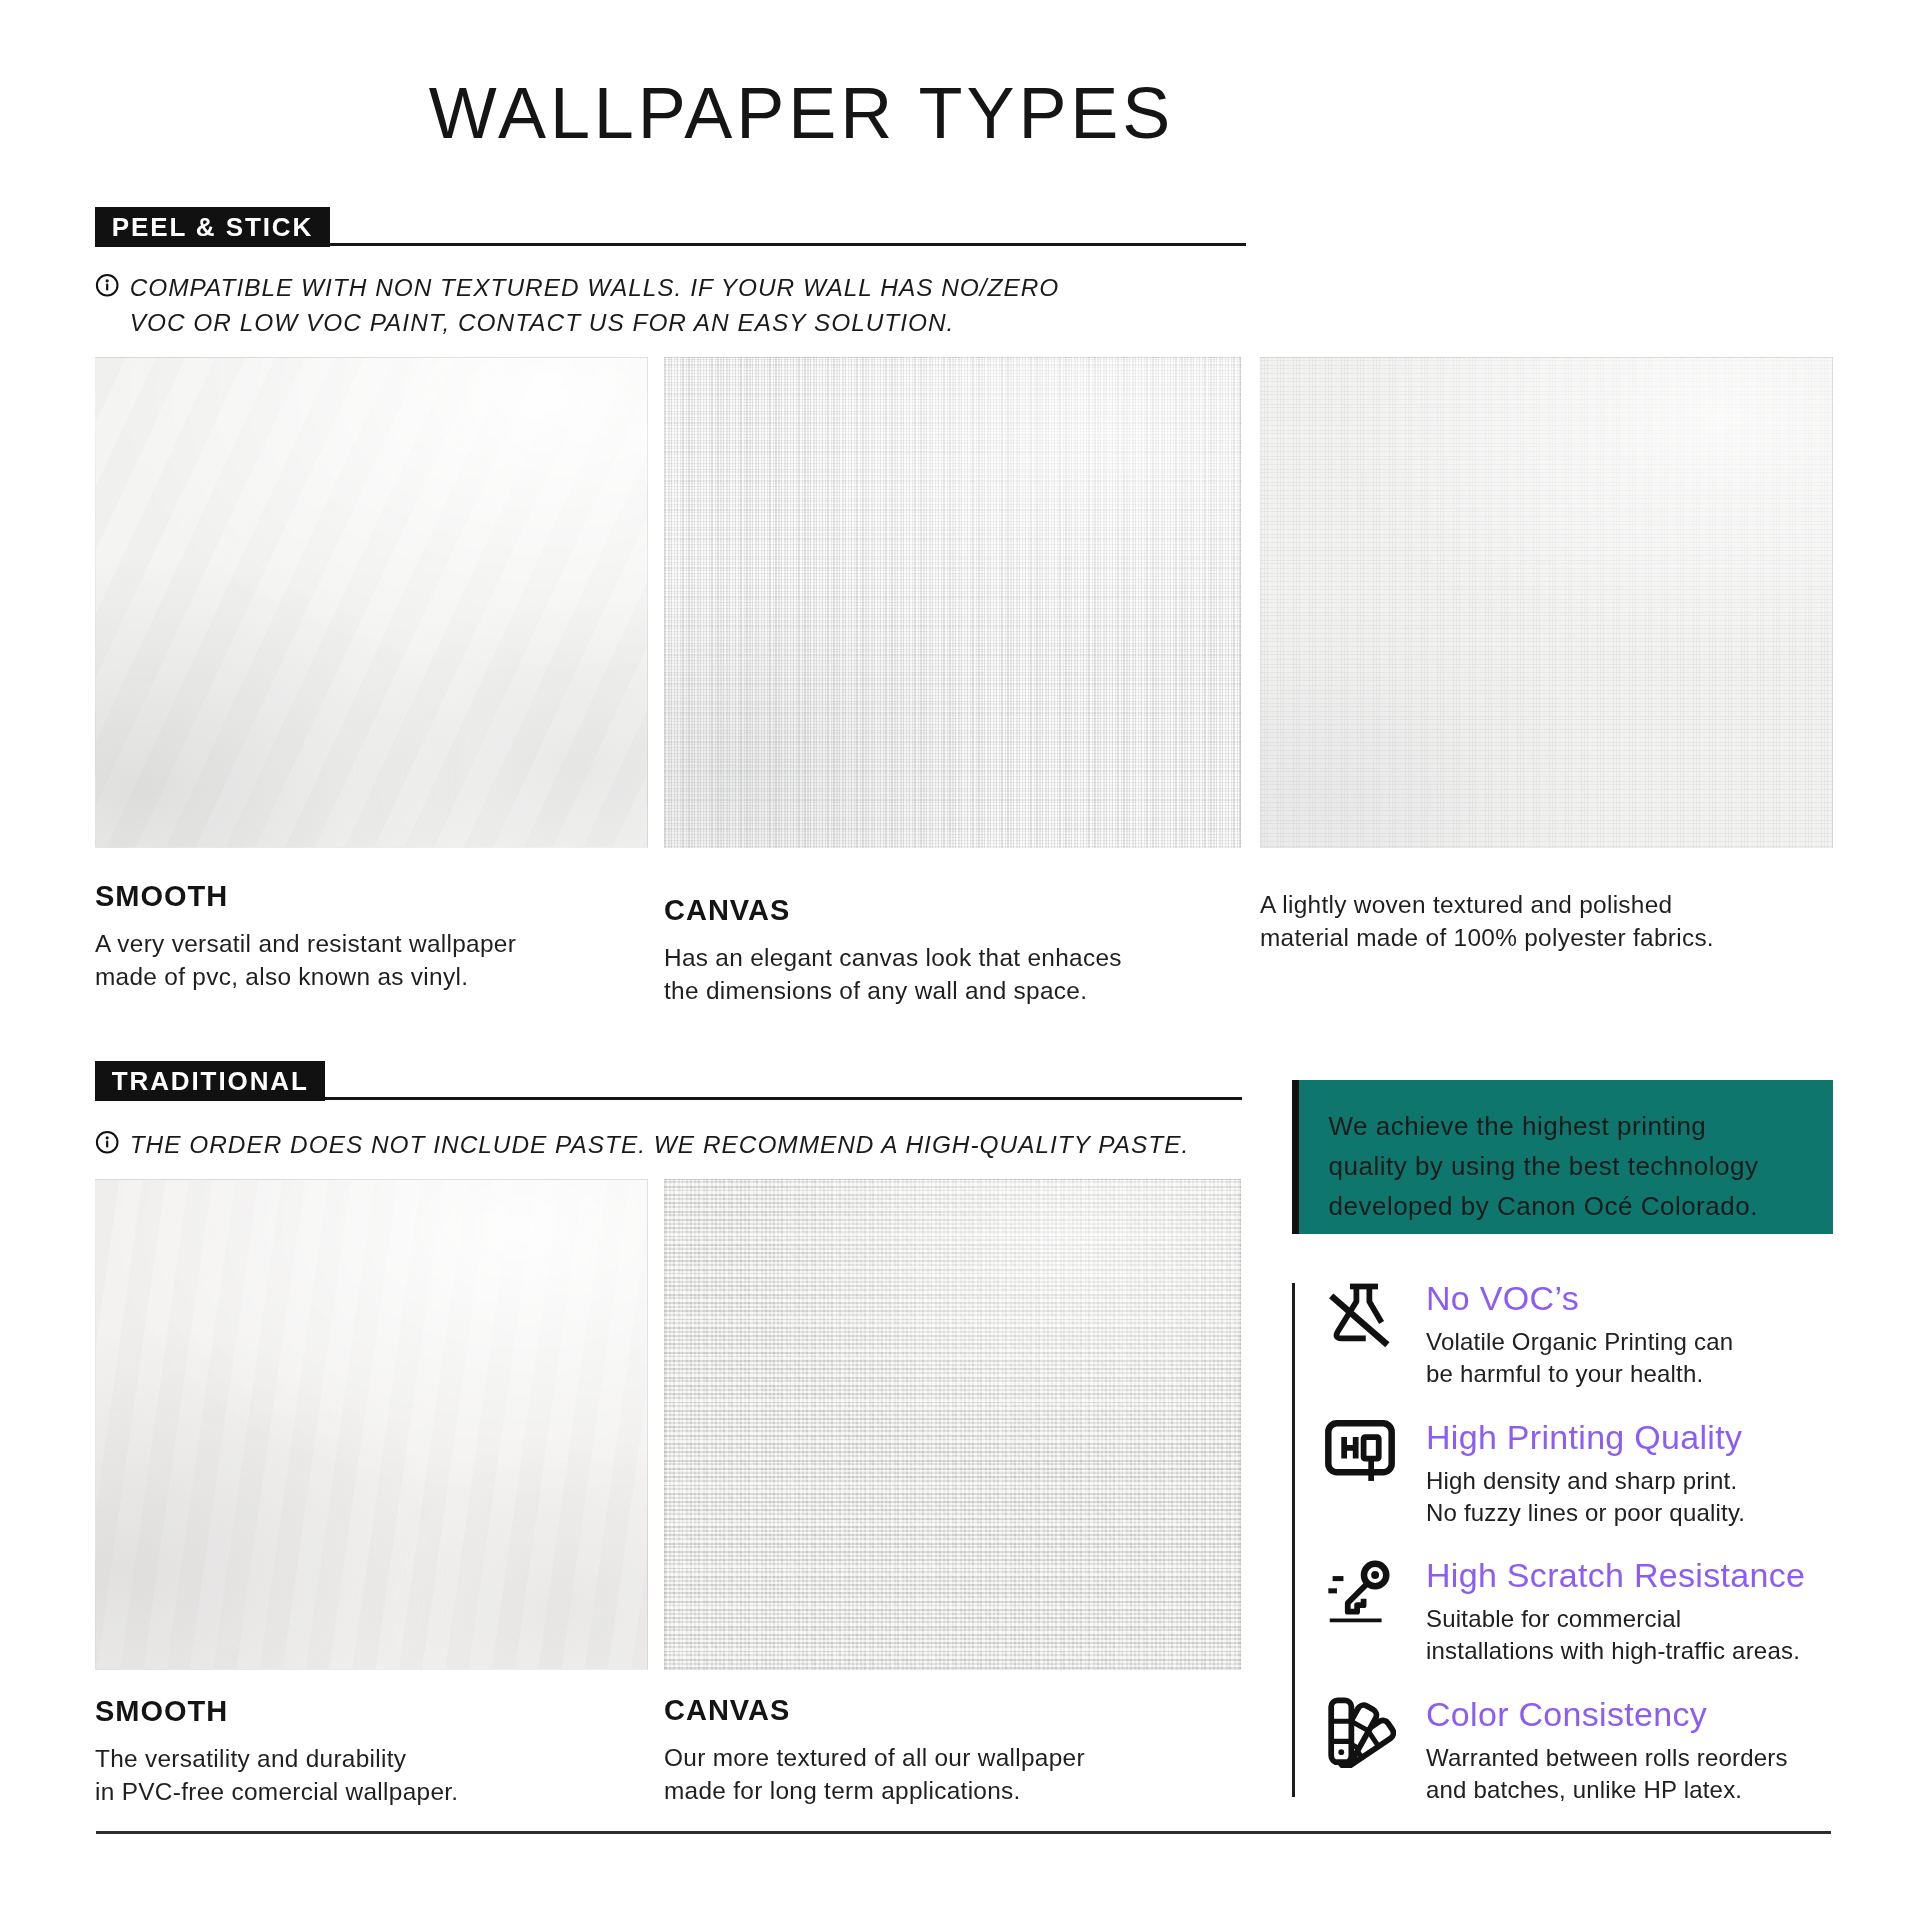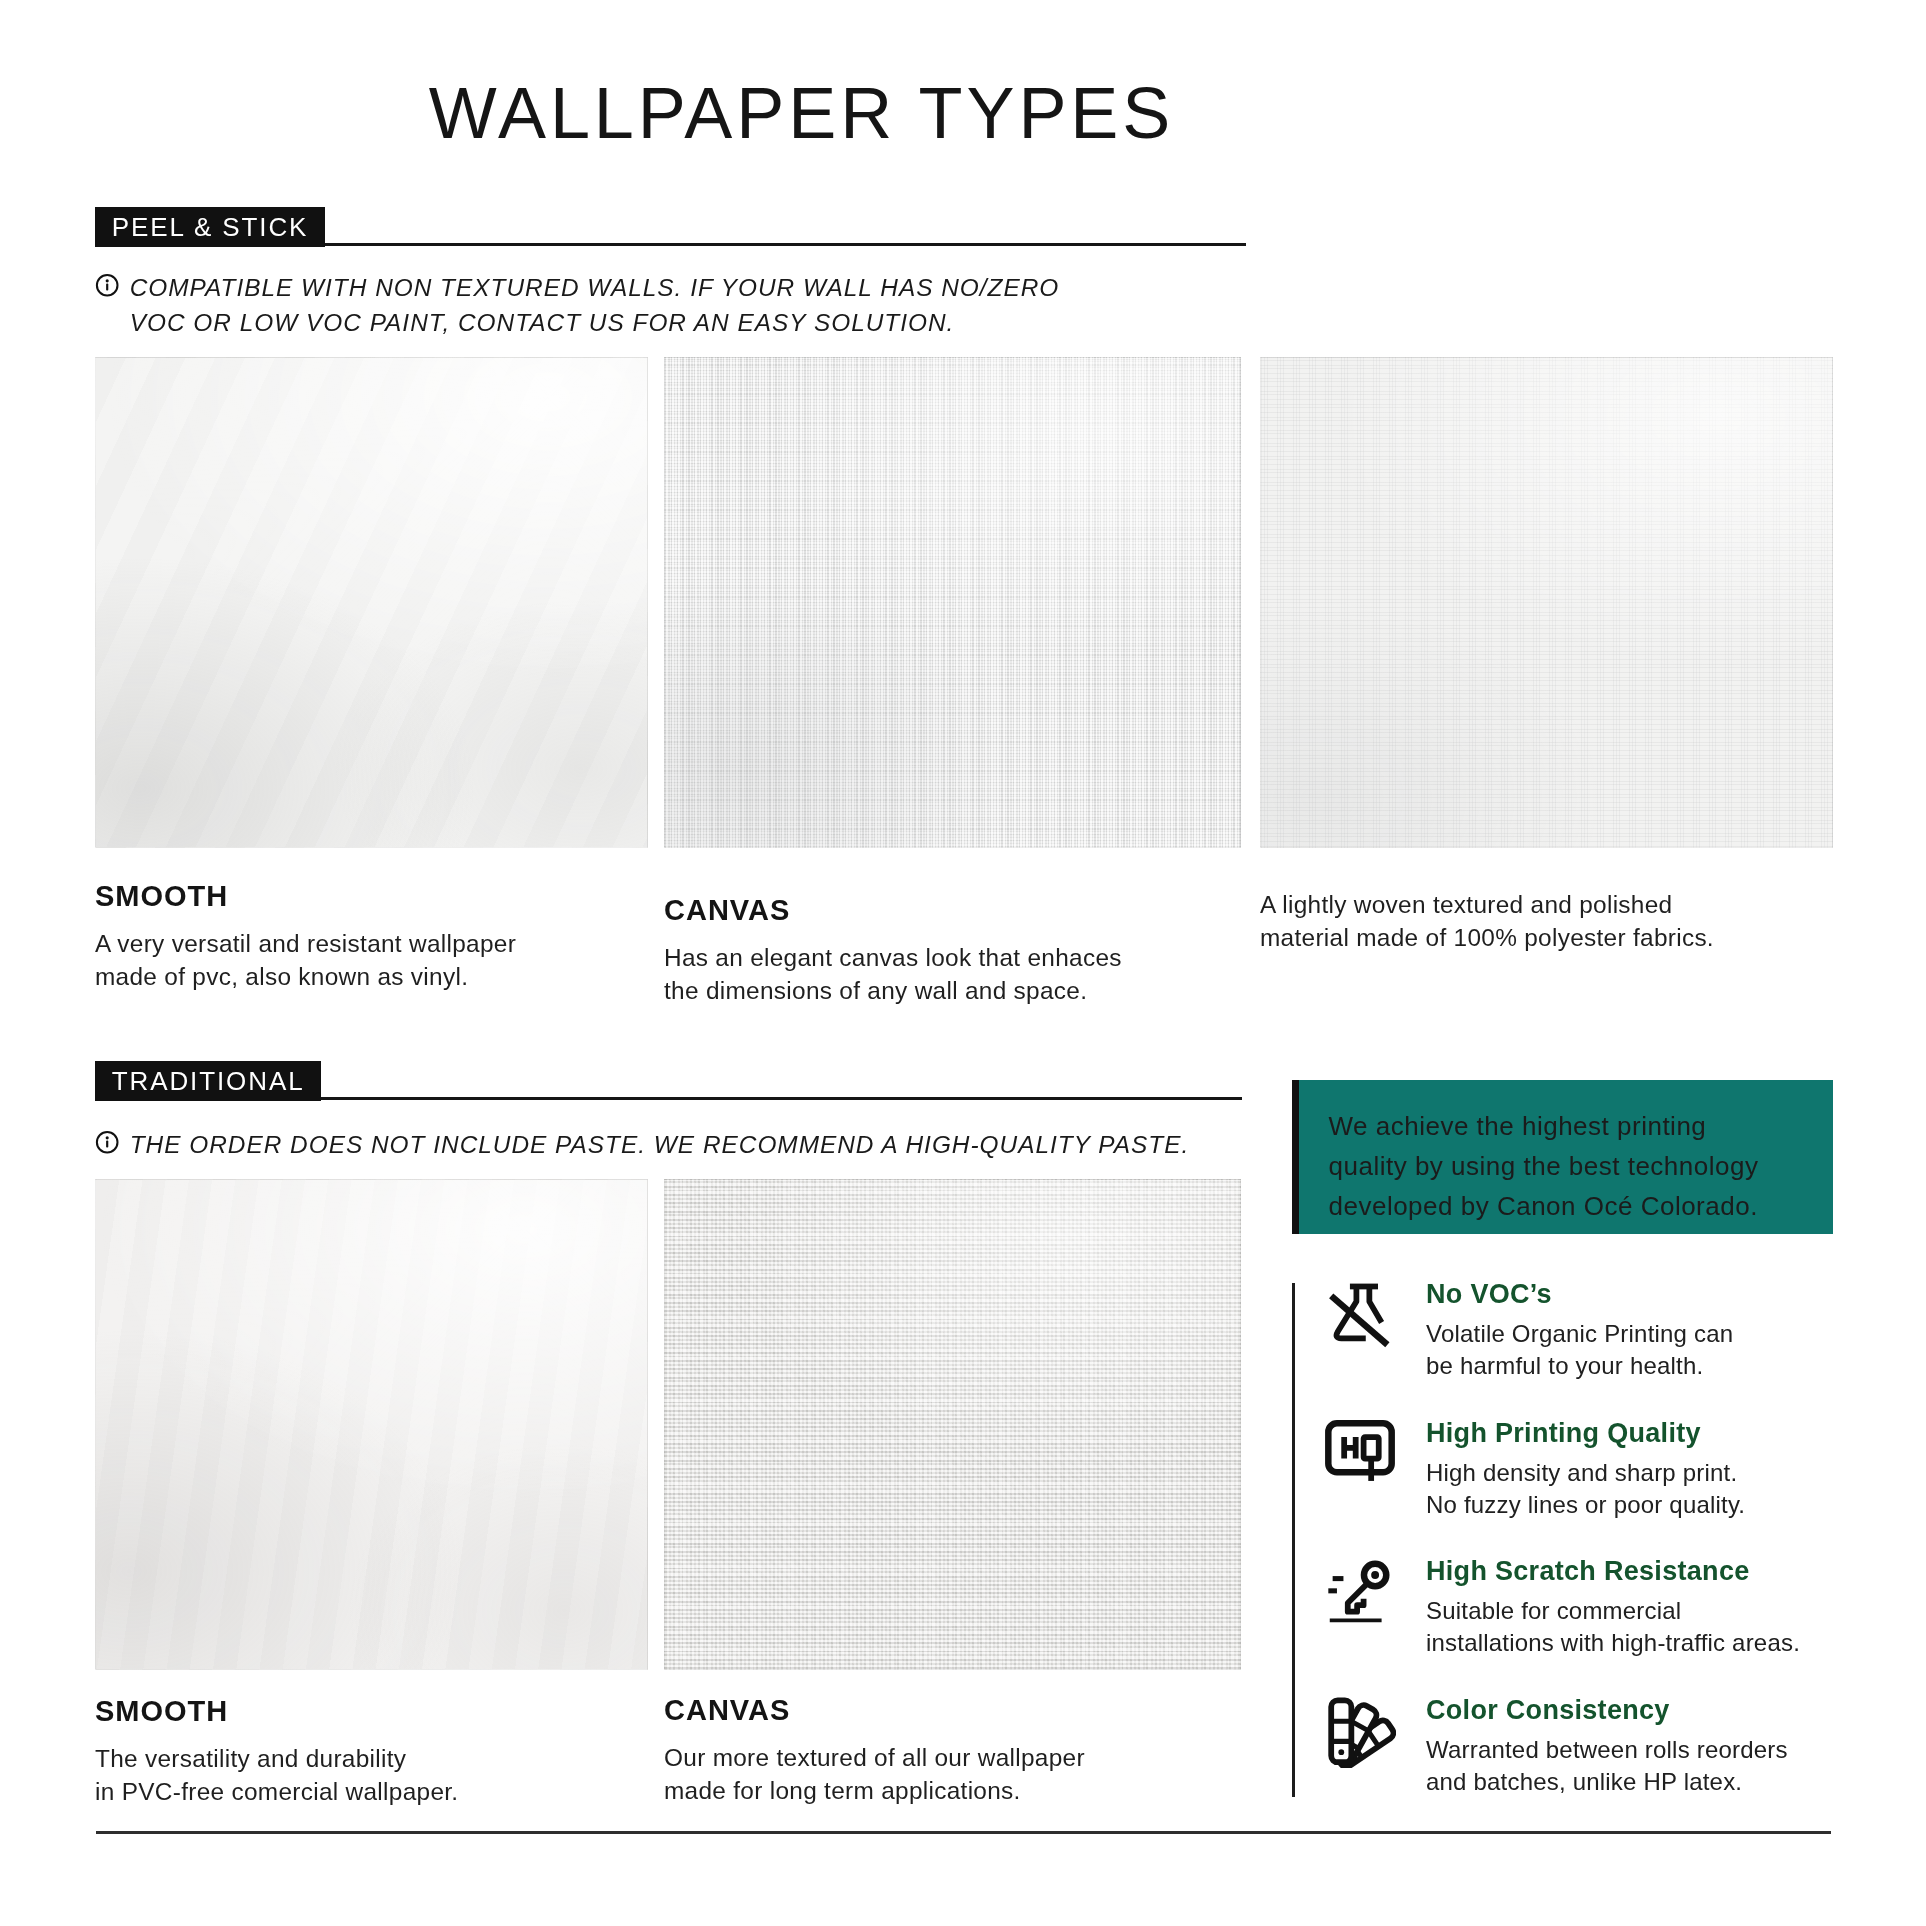--- a/index.html
+++ b/index.html
@@ -12,21 +12,21 @@
 
   
   .main-title{
     position:absolute;left:384px;top:72px;width:835px;text-align:center;
     font-size:72px;font-weight:500;letter-spacing:3.9px;color:#151515;white-space:nowrap;
   }
 
   
   .section-label{
     position:absolute;height:40px;line-height:40px;background:#111;color:#fff;
-    font-size:26px;font-weight:400;letter-spacing:1.9px;padding:0 16.7px;white-space:nowrap;z-index:2;
+    font-size:26px;font-weight:700;letter-spacing:1.9px;padding:0 16.7px;white-space:nowrap;z-index:2;
   }
   .section-rule{position:absolute;height:3.2px;background:#161616;z-index:1;}
 
   
   .note{position:absolute;display:flex;align-items:flex-start;gap:10.3px;}
   .note .info-ic{flex:0 0 auto;margin-top:3.2px;}
   .note-text{font-size:24.4px;line-height:35px;letter-spacing:1px;color:#1a1a1a;}
   .note-text span{display:block;font-style:italic;}
 
   
@@ -83,21 +83,21 @@
     position:absolute;left:1292px;top:1080px;width:541px;height:154px;
     background:#0f766e;border-left:7px solid #111;
     padding:26px 13px 0 29.5px;font-size:26px;line-height:40px;letter-spacing:0.5px;color:#1b1b1b;
   }
   .quality-box span{display:block;}
   .feature-vline{position:absolute;left:1292px;top:1283px;width:2.6px;height:514px;background:#1c1c1c;}
 
   .feature{position:absolute;left:1324px;display:flex;align-items:flex-start;}
   .feature .ficon{flex:0 0 76px;margin-top:1.3px;}
   .feature-body{margin-left:26px;}
-  .feature-title{font-size:27px;font-weight:700;letter-spacing:0.3px;color:#14532d;}
+  .feature-title{font-size:34px;font-weight:400;letter-spacing:0.3px;color:#8b5cf6;}
   .feature-desc{font-size:24px;line-height:32px;letter-spacing:0.2px;color:#202020;margin-top:8.3px;}
   .feature-desc span{display:block;}
 
   .bottom-rule{position:absolute;left:96px;top:1831px;width:1735px;height:2.6px;background:#2e2e2e;}
 </style>
 </head>
 <body>
 
 <div class="page">
 

